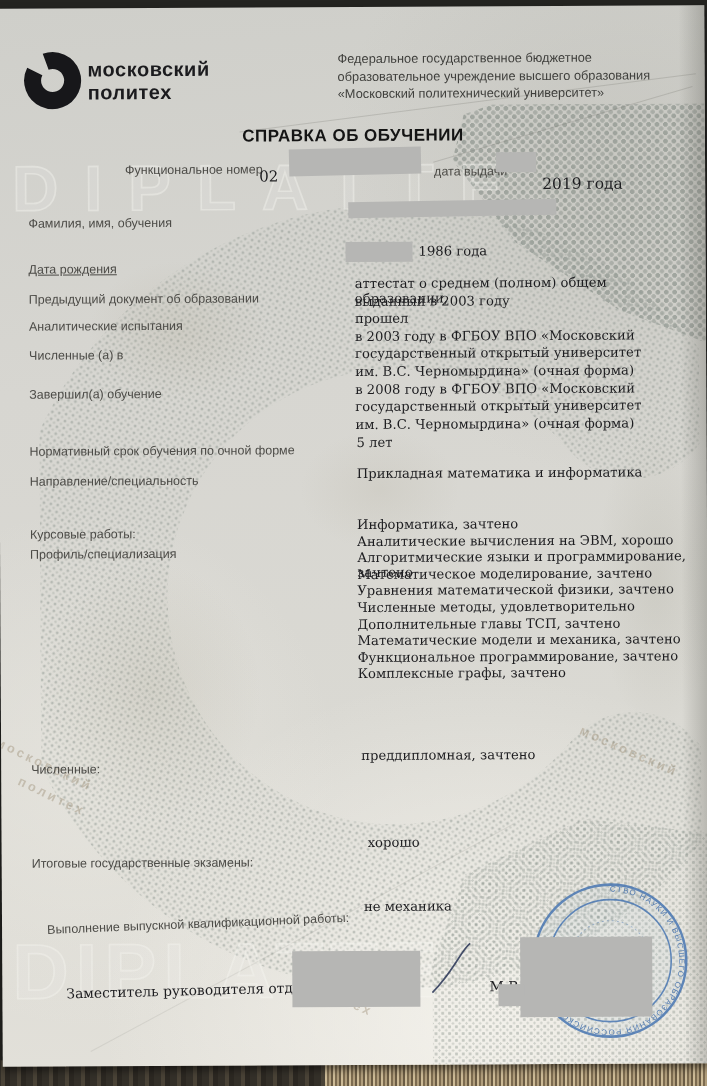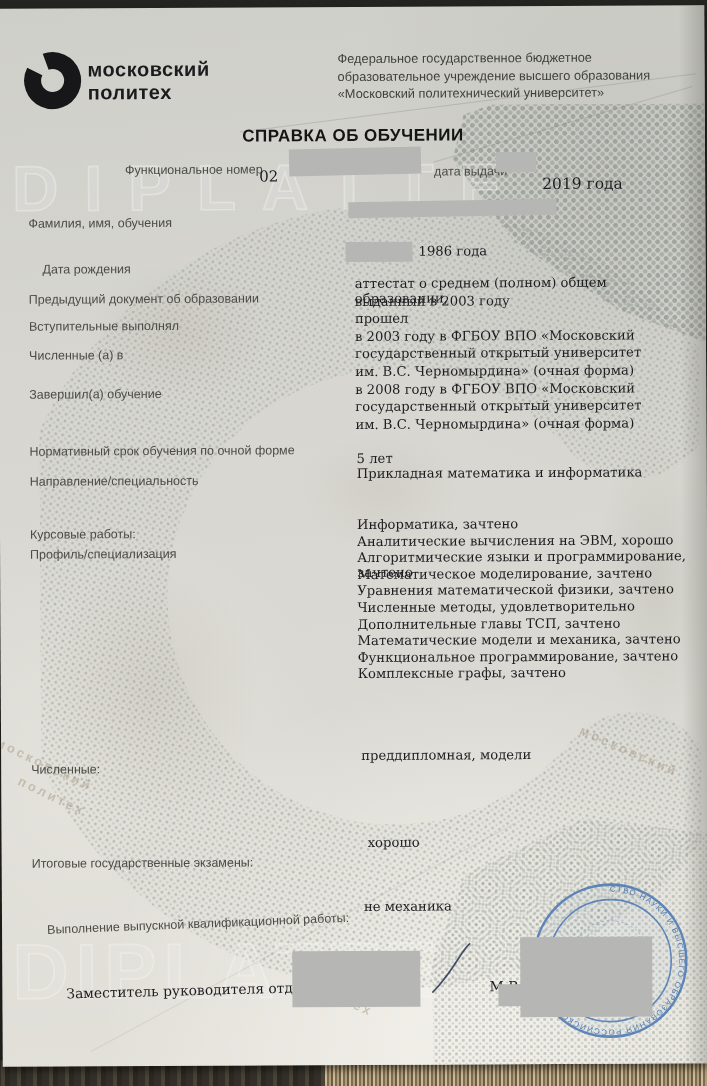--- a/index.html
+++ b/index.html
@@ -121,61 +121,61 @@
     <div class="redact" style="left:291px;top:141px;width:132px;height:27px;transform:rotate(-1deg);"></div>
     <div class="lbl" style="left:436px;top:158px;">дата выдачи</div>
     <div class="redact" style="left:498px;top:146px;width:40px;height:20px;"></div>
     <div class="val" style="left:544px;top:141px;font-size:15.5px;margin-top:28px;">2019 года</div>
 
     <div class="redact" style="left:350px;top:194px;width:208px;height:16px;transform:rotate(-.7deg);"></div>
     <div class="lbl" style="left:30px;top:208px;">Фамилия, имя, обучения</div>
 
     <div class="redact" style="left:347px;top:235px;width:67px;height:20px;"></div>
     <div class="val" style="left:420px;top:237px;">1986 года</div>
-    <div class="lbl" style="left:44px;top:254px;">Дата рождения</div>
+    <div class="lbl" style="left:30px;top:254px;text-decoration:underline;">Дата рождения</div>
 
     <div class="lbl" style="left:30px;top:284px;">Предыдущий документ об образовании</div>
-    <div class="lbl" style="left:30px;top:311px;">Вступительные выполнял</div>
+    <div class="lbl" style="left:30px;top:311px;">Аналитические испытания</div>
     <div class="lbl" style="left:30px;top:340px;">Численные (а) в</div>
     <div class="lbl" style="left:30px;top:379px;">Завершил(а) обучение</div>
 
     <div class="val vblock" style="left:356px;top:269px;width:330px;">
       <div>аттестат о среднем (полном) общем образовании,</div>
       <div>выданный в 2003 году</div>
       <div>прошел</div>
       <div>в 2003 году в ФГБОУ ВПО «Московский</div>
       <div>государственный открытый университет</div>
       <div>им. В.С. Черномырдина» (очная форма)</div>
       <div>в 2008 году в ФГБОУ ВПО «Московский</div>
       <div>государственный открытый университет</div>
       <div>им. В.С. Черномырдина» (очная форма)</div>
     </div>
 
     <div class="lbl" style="left:30px;top:436px;">Нормативный срок обучения по очной форме</div>
-    <div class="val" style="left:357px;top:444px;text-align:center;">5 лет</div>
+    <div class="val" style="left:357px;top:428px;text-align:center;">5 лет</div>
     <div class="lbl" style="left:30px;top:466px;">Направление/специальность</div>
     <div class="val" style="left:357px;top:459px;">Прикладная математика и информатика</div>
     <div class="lbl" style="left:30px;top:495px;margin-top:44px;">Профиль/специализация</div>
 
     <div class="lbl" style="left:30px;top:519px;">Курсовые работы:</div>
     <div class="val cblock" style="left:357px;top:510px;width:340px;">
       <div>Информатика, зачтено</div>
       <div>Аналитические вычисления на ЭВМ, хорошо</div>
       <div>Алгоритмические языки и программирование, зачтено</div>
       <div>Математическое моделирование, зачтено</div>
       <div>Уравнения математической физики, зачтено</div>
       <div>Численные методы, удовлетворительно</div>
       <div>Дополнительные главы ТСП, зачтено</div>
       <div>Математические модели и механика, зачтено</div>
       <div>Функциональное программирование, зачтено</div>
       <div>Комплексные графы, зачтено</div>
     </div>
 
     <div class="lbl" style="left:30px;top:754px;">Численные:</div>
-    <div class="val" style="left:360px;top:741px;">преддипломная, модели</div>
+    <div class="val" style="left:360px;top:741px;">преддипломная, зачтено</div>
     <div class="lbl" style="left:30px;top:848px;">Итоговые государственные экзамены:</div>
     <div class="val" style="left:366px;top:828px;">хорошо</div>
     <div class="val" style="left:362px;top:892px;">не механика</div>
     <div class="lbl" style="left:45px;top:909px;transform:rotate(-2deg);">Выполнение выпускной квалификационной работы:</div>
 
     <svg class="stamp-svg" viewBox="0 0 160 160" xmlns="http://www.w3.org/2000/svg">
       <defs>
         <path id="stampring" d="M 80 11 A 69 69 0 1 1 79.9 11"></path>
       </defs>
       <circle cx="80" cy="80" r="76" fill="rgba(120,160,210,0.08)" stroke="#4876b2" stroke-width="2.6"></circle>

